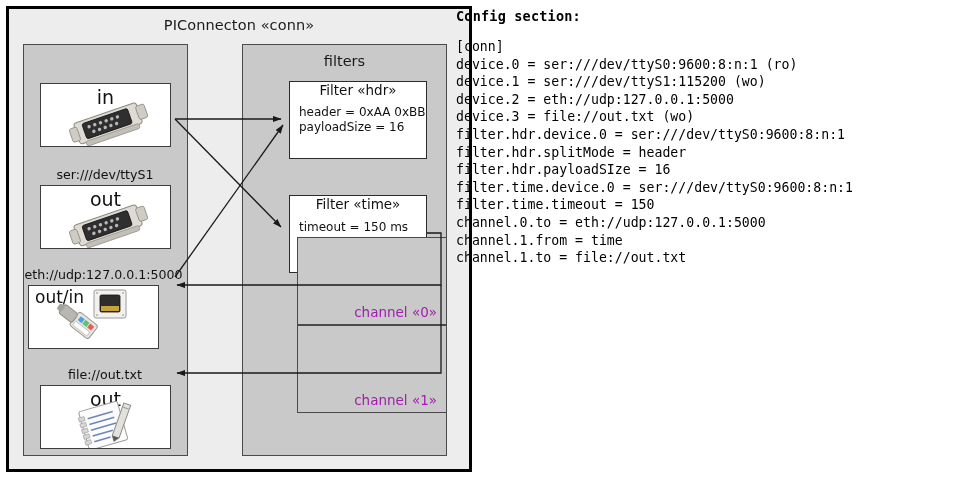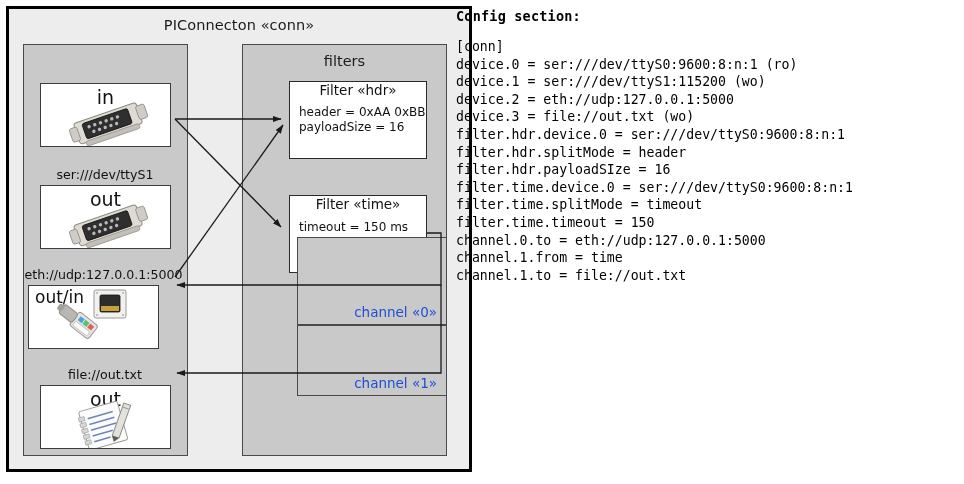--- a/index.html
+++ b/index.html
@@ -67,21 +67,21 @@
     white-space:nowrap;
   }
   
   .chan{
     position:absolute;left:288px;width:150px;
     background:#c9c9c9;border:1.5px solid #4a4a4a;
     box-sizing:border-box;
   }
   .chan-label{
     position:absolute;right:9px;bottom:4px;
-    font-size:13.5px;color:#1d4ed8;white-space:nowrap;
+    font-size:13.5px;color:#a21caf;white-space:nowrap;
   }
   
   #wires{position:absolute;left:0;top:0;width:466px;height:466px;pointer-events:none;}
   
   #config{
     position:absolute;left:456px;top:8px;width:474px;
     font-family:"DejaVu Sans Mono","Liberation Mono",monospace;
   }
   #config-heading{
     font-size:13.5px;font-weight:bold;color:#000;margin-bottom:14px;
@@ -217,21 +217,21 @@
   </div>
 
   <div class="filter-box" style="top:186px;height:78px;">
     <div class="filter-title">Filter «time»</div>
     <div class="filter-attr" style="margin-top:8px;">timeout = 150 ms</div>
   </div>
 
   <div class="chan" style="top:228px;height:88px;">
     <div class="chan-label">channel «0»</div>
   </div>
-  <div class="chan" style="top:316px;height:71px;">
+  <div class="chan" style="top:316px;height:88px;">
     <div class="chan-label">channel «1»</div>
   </div>
 
   <svg id="wires">
     <defs>
       <marker id="ah" markerWidth="9" markerHeight="9" refX="8.4" refY="3.2" orient="auto" markerUnits="userSpaceOnUse">
         <path d="M0,0 L9,3.2 L0,6.4 z" fill="#1a1a1a"></path>
       </marker>
     </defs>
     <g stroke="#1a1a1a" stroke-width="1.3" fill="none">
@@ -254,19 +254,18 @@
   <div id="config-lines">
       <div class="cfg-line">[conn]</div>
       <div class="cfg-line">device.0 = ser:///dev/ttyS0:9600:8:n:1 (ro)</div>
       <div class="cfg-line">device.1 = ser:///dev/ttyS1:115200 (wo)</div>
       <div class="cfg-line">device.2 = eth://udp:127.0.0.1:5000</div>
       <div class="cfg-line">device.3 = file://out.txt (wo)</div>
       <div class="cfg-line">filter.hdr.device.0 = ser:///dev/ttyS0:9600:8:n:1</div>
       <div class="cfg-line">filter.hdr.splitMode = header</div>
       <div class="cfg-line">filter.hdr.payloadSIze = 16</div>
       <div class="cfg-line">filter.time.device.0 = ser:///dev/ttyS0:9600:8:n:1</div>
-      <div class="cfg-line">filter.time.splitMode = timeout</div>
       <div class="cfg-line">filter.time.timeout = 150</div>
       <div class="cfg-line">channel.0.to = eth://udp:127.0.0.1:5000</div>
       <div class="cfg-line">channel.1.from = time</div>
       <div class="cfg-line">channel.1.to = file://out.txt</div>
     </div>
 </div>
 
 </body></html>

